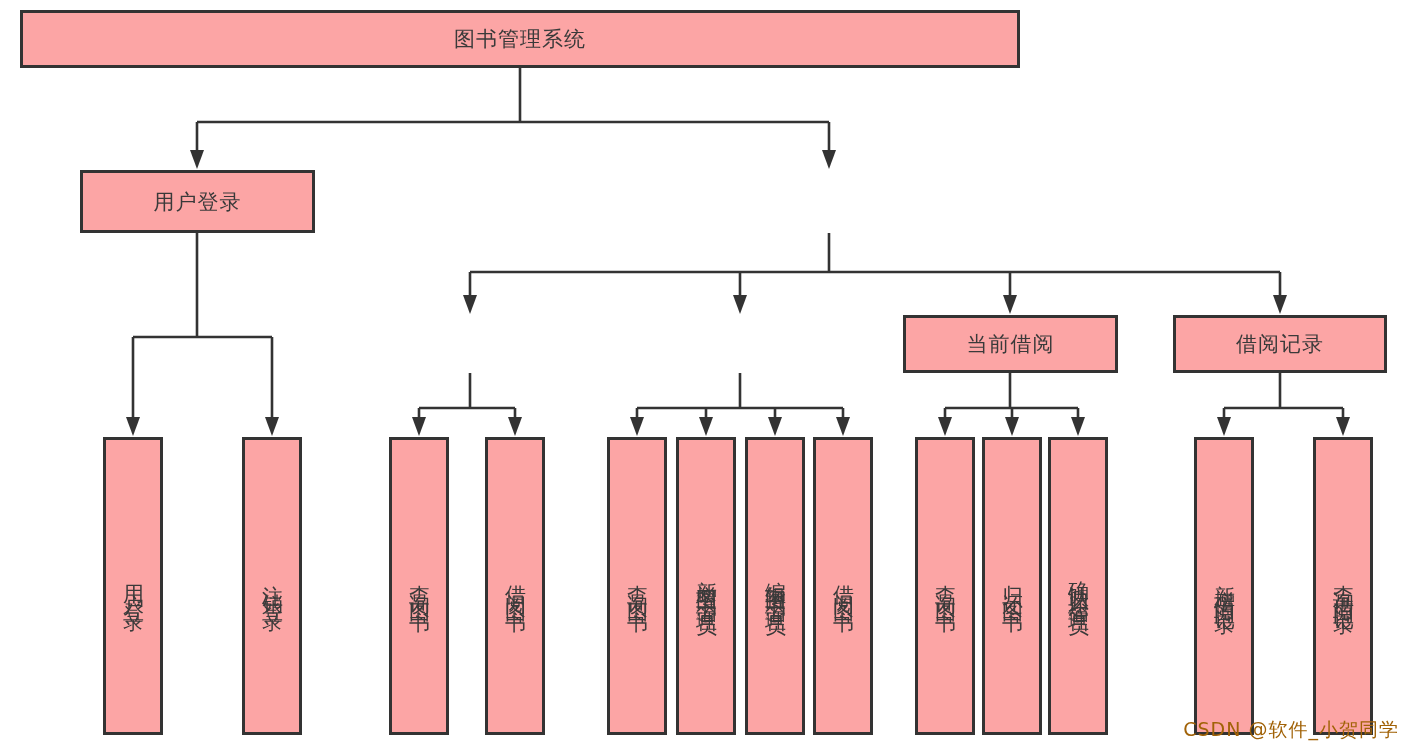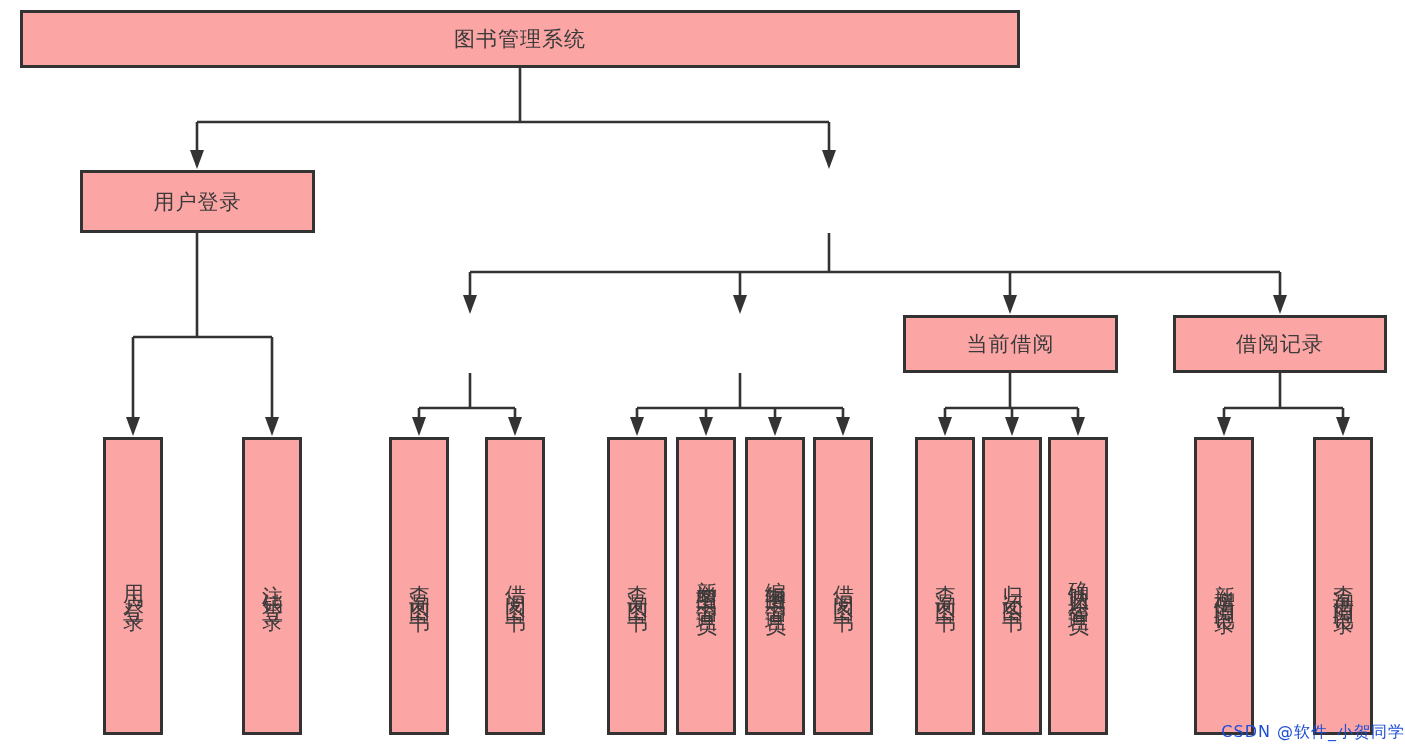--- a/index.html
+++ b/index.html
@@ -41,24 +41,24 @@
     writing-mode: vertical-rl;
     text-orientation: mixed;
     letter-spacing: 9px;
     font-size: 21px;
     line-height: 1;
   }
   .leaf.mid  { letter-spacing: 6px; }
   .leaf.long { letter-spacing: 5px; }
   #watermark {
     position: absolute;
-    right: 0;
+    right: 6px;
     bottom: 4px;
-    font-size: 16px;
-    color: #1d4ed8;
+    font-size: 19px;
+    color: #a16207;
     letter-spacing: 1px;
     z-index: 5;
     white-space: nowrap;
   }
   path { stroke: #333333; stroke-width: 2.6; fill: none; }
   polygon { fill: #333333; stroke: none; }
 </style>
 </head>
 <body>
 

